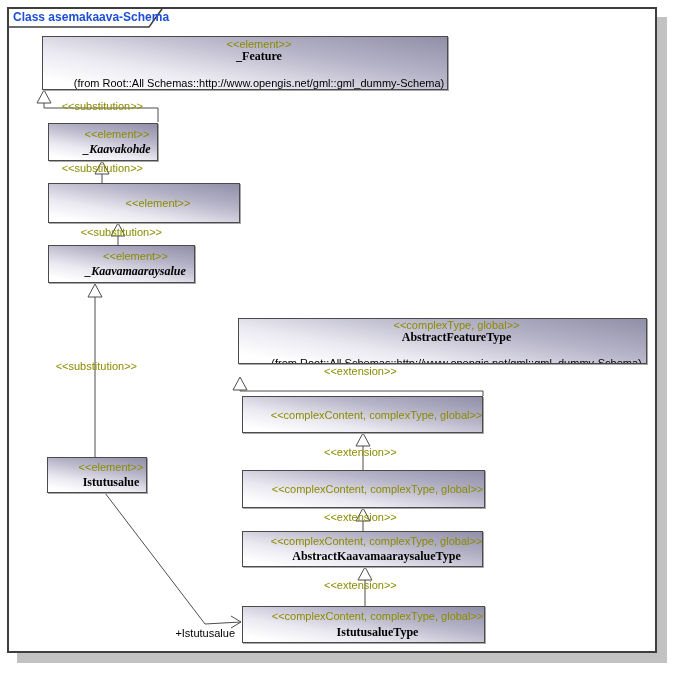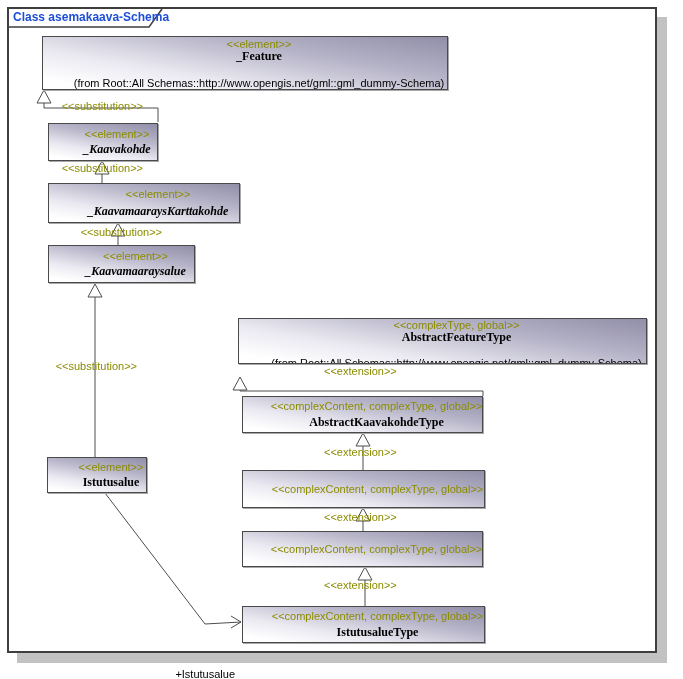--- a/index.html
+++ b/index.html
@@ -33,21 +33,21 @@
   .stereotype{font-size:11px;line-height:12px;color:#8b8b00;white-space:nowrap;}
   .node-name{font-size:12px;line-height:13px;font-weight:bold;color:#000;white-space:nowrap;font-family:Liberation Serif, serif;}
   .node.italic .node-name{font-style:italic;}
   .node-from{font-size:11px;line-height:12px;color:#000;white-space:nowrap;margin-top:13px;}
   .edge-label{
     position:absolute;font-size:11px;line-height:11px;color:#8b8b00;
     text-align:right;white-space:nowrap;
   }
   .role-label{
     position:absolute;font-size:11px;line-height:11px;color:#000;
-    text-align:right;white-space:nowrap;margin-top:41px;
+    text-align:right;white-space:nowrap;
   }
 </style>
 </head>
 <body>
 
 <div class="frame"></div>
 
 <svg class="connectors" width="683" height="679">
   <path class="frame-line" d="M9,27 L149,27 L162,9"></path>
 
@@ -99,50 +99,49 @@
   <div class="node-from">(from Root::All Schemas::http://www.opengis.net/gml::gml_dummy-Schema)</div>
 </div>
 
 <div class="node italic" style="left:48px;top:123px;width:110px;height:38px">
   <div class="stereotype">&lt;&lt;element&gt;&gt;</div>
   <div class="node-name">_Kaavakohde</div>
 </div>
 
 <div class="node italic" style="left:48px;top:183px;width:192px;height:40px">
   <div class="stereotype">&lt;&lt;element&gt;&gt;</div>
-  <div class="node-name">_KaavamaaraysKarttakohde</div>
 </div>
 
 <div class="node italic" style="left:48px;top:245px;width:147px;height:38px">
   <div class="stereotype">&lt;&lt;element&gt;&gt;</div>
   <div class="node-name">_Kaavamaaraysalue</div>
 </div>
 
 <div class="node" style="left:47px;top:457px;width:100px;height:36px">
   <div class="stereotype">&lt;&lt;element&gt;&gt;</div>
   <div class="node-name">Istutusalue</div>
 </div>
 
 <div class="node" style="left:238px;top:318px;width:409px;height:46px">
   <div class="stereotype">&lt;&lt;complexType, global&gt;&gt;</div>
   <div class="node-name">AbstractFeatureType</div>
   <div class="node-from">(from Root::All Schemas::http://www.opengis.net/gml::gml_dummy-Schema)</div>
 </div>
 
 <div class="node" style="left:242px;top:396px;width:241px;height:37px">
   <div class="stereotype">&lt;&lt;complexContent, complexType, global&gt;&gt;</div>
-  <div class="node-name">AbstractKaavakohdeType</div>
 </div>
 
 <div class="node italic" style="left:242px;top:470px;width:243px;height:38px">
   <div class="stereotype">&lt;&lt;complexContent, complexType, global&gt;&gt;</div>
 </div>
 
 <div class="node" style="left:242px;top:531px;width:241px;height:36px">
   <div class="stereotype">&lt;&lt;complexContent, complexType, global&gt;&gt;</div>
+  <div class="node-name">AbstractKaavamaaraysalueType</div>
 </div>
 
 <div class="node" style="left:242px;top:606px;width:243px;height:37px">
   <div class="stereotype">&lt;&lt;complexContent, complexType, global&gt;&gt;</div>
   <div class="node-name">IstutusalueType</div>
 </div>
 
 <div class="edge-label" style="left:58px;top:101px;width:85px">&lt;&lt;substitution&gt;&gt;</div>
 <div class="edge-label" style="left:58px;top:163px;width:85px">&lt;&lt;substitution&gt;&gt;</div>
 <div class="edge-label" style="left:77px;top:227px;width:85px">&lt;&lt;substitution&gt;&gt;</div>

